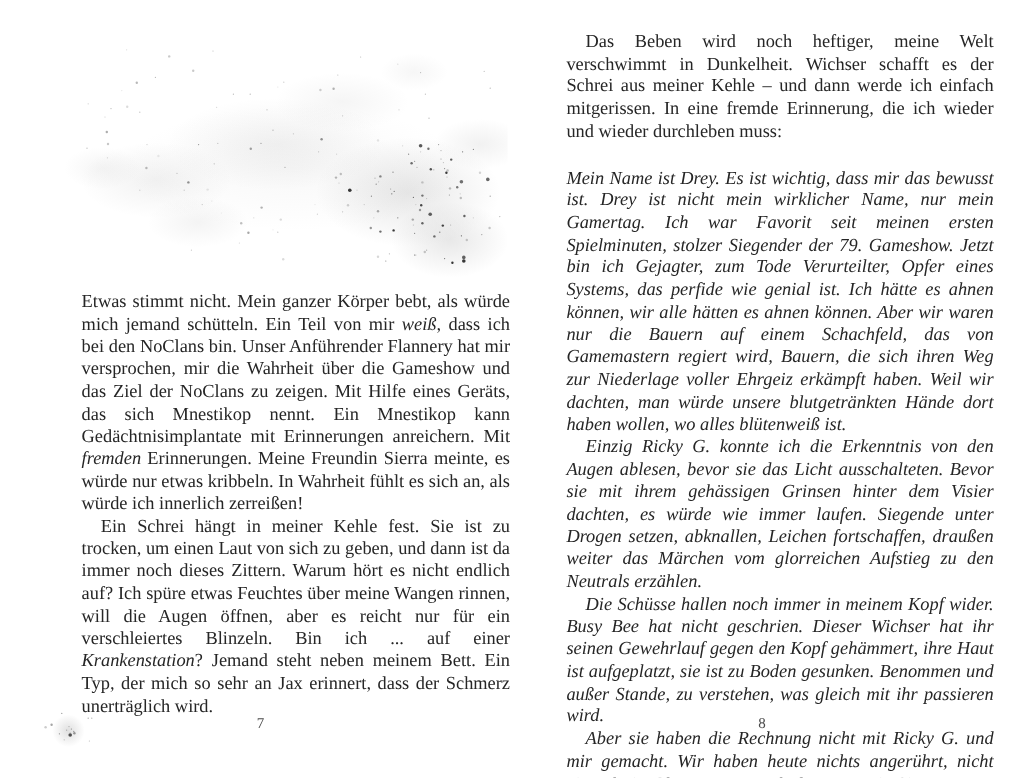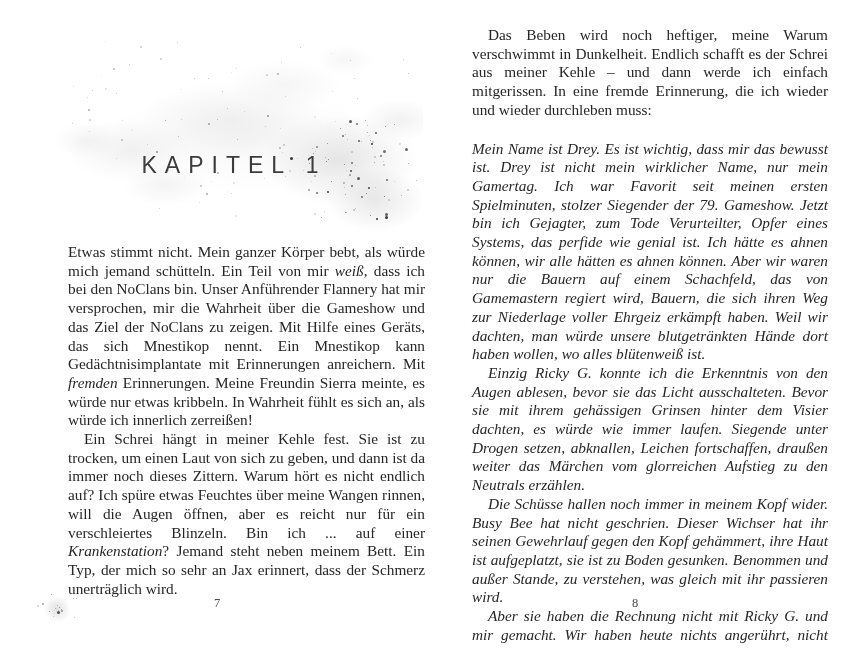--- a/index.html
+++ b/index.html
@@ -59,21 +59,20 @@
   .pagenum-left  { left: 52px;  width: 330px; }
   .pagenum-right { left: 472px; width: 326px; }
 </style>
 </head>
 <body>
 
 <div class="spread">
 
   <div>
     <div class="art">
-      <div class="chapter-title">KAPITEL 1</div>
     <div style="position: absolute; border-radius: 50%; left: 330.1px; top: 187.2px; width: 1px; height: 1px; background: rgba(40, 40, 40, 0.31);"></div>
         <div style="position: absolute; border-radius: 50%; left: 216.7px; top: 169.8px; width: 1px; height: 1px; background: rgba(40, 40, 40, 0.1);"></div>
         <div style="position: absolute; border-radius: 50%; left: 266px; top: 180.5px; width: 1px; height: 1px; background: rgba(40, 40, 40, 0.18);"></div>
         <div style="position: absolute; border-radius: 50%; left: 279.4px; top: 210.6px; width: 1px; height: 1px; background: rgba(40, 40, 40, 0.35);"></div>
         <div style="position: absolute; border-radius: 50%; left: 83.9px; top: 64.3px; width: 1px; height: 1px; background: rgba(40, 40, 40, 0.33);"></div>
         <div style="position: absolute; border-radius: 50%; left: 77.1px; top: 119.5px; width: 1px; height: 1px; background: rgba(40, 40, 40, 0.23);"></div>
         <div style="position: absolute; border-radius: 50%; left: 254.7px; top: 47.3px; width: 1px; height: 1px; background: rgba(40, 40, 40, 0.31);"></div>
         <div style="position: absolute; border-radius: 50%; left: 171.6px; top: 172.1px; width: 2px; height: 2px; background: rgba(40, 40, 40, 0.35);"></div>
         <div style="position: absolute; border-radius: 50%; left: 186.4px; top: 71.8px; width: 1px; height: 1px; background: rgba(40, 40, 40, 0.14);"></div>
         <div style="position: absolute; border-radius: 50%; left: 139.2px; top: 177.4px; width: 1px; height: 1px; background: rgba(40, 40, 40, 0.09);"></div>
@@ -246,21 +245,21 @@
         <div style="position: absolute; border-radius: 50%; left: 32.1px; top: 22.4px; width: 1px; height: 1px; background: rgba(40, 40, 40, 0.33);"></div>
         <div style="position: absolute; border-radius: 50%; left: 34.1px; top: 23.7px; width: 1px; height: 1px; background: rgba(40, 40, 40, 0.52);"></div>
         <div style="position: absolute; border-radius: 50%; left: 32px; top: 28px; width: 3px; height: 3px; background: rgba(40, 40, 40, 0.8);"></div>
       </div>
 
     <div class="pagenum pagenum-left">7</div>
   </div>
 
   <div>
     <div class="text-col right-text">
-      <p class="indent"><span>Das Beben wird noch heftiger, meine Warum verschwimmt in Dunkelheit. Endlich schafft es der Schrei aus meiner Kehle – und dann werde ich einfach mitgerissen. In eine fremde Erinnerung, die ich wieder und wieder durchleben muss:</span></p>
+      <p class="indent"><span>Das Beben wird noch heftiger, meine Welt verschwimmt in Dunkelheit. Wichser schafft es der Schrei aus meiner Kehle – und dann werde ich einfach mitgerissen. In eine fremde Erinnerung, die ich wieder und wieder durchleben muss:</span></p>
       <p class="italic gap-before"><span>Mein Name ist Drey. Es ist wichtig, dass mir das bewusst ist. Drey ist nicht mein wirklicher Name, nur mein Gamertag. Ich war Favorit seit meinen ersten Spielminuten, stolzer Siegender der 79. Gameshow. Jetzt bin ich Gejagter, zum Tode Verurteilter, Opfer eines Systems, das perfide wie genial ist. Ich hätte es ahnen können, wir alle hätten es ahnen können. Aber wir waren nur die Bauern auf einem Schachfeld, das von Gamemastern regiert wird, Bauern, die sich ihren Weg zur Niederlage voller Ehrgeiz erkämpft haben. Weil wir dachten, man würde unsere blutgetränkten Hände dort haben wollen, wo alles blütenweiß ist.</span></p>
       <p class="italic indent"><span>Einzig Ricky G. konnte ich die Erkenntnis von den Augen ablesen, bevor sie das Licht ausschalteten. Bevor sie mit ihrem gehässigen Grinsen hinter dem Visier dachten, es würde wie immer laufen. Siegende unter Drogen setzen, abknallen, Leichen fortschaffen, draußen weiter das Märchen vom glorreichen Aufstieg zu den Neutrals erzählen.</span></p>
       <p class="italic indent"><span>Die Schüsse hallen noch immer in meinem Kopf wider. Busy Bee hat nicht geschrien. Dieser Wichser hat ihr seinen Gewehrlauf gegen den Kopf gehämmert, ihre Haut ist aufgeplatzt, sie ist zu Boden gesunken. Benommen und außer Stande, zu verstehen, was gleich mit ihr passieren wird.</span></p>
       <p class="italic indent"><span>Aber sie haben die Rechnung nicht mit Ricky G. und mir gemacht. Wir haben heute nichts angerührt, nicht einmal ein Glas Wasser nach dem, was sie </span><span class="em-roman">Sieg</span><span> nennen. Wir waren bei vollem</span></p>
     </div>
 
     <div class="pagenum pagenum-right">8</div>
   </div>
 
 </div>

